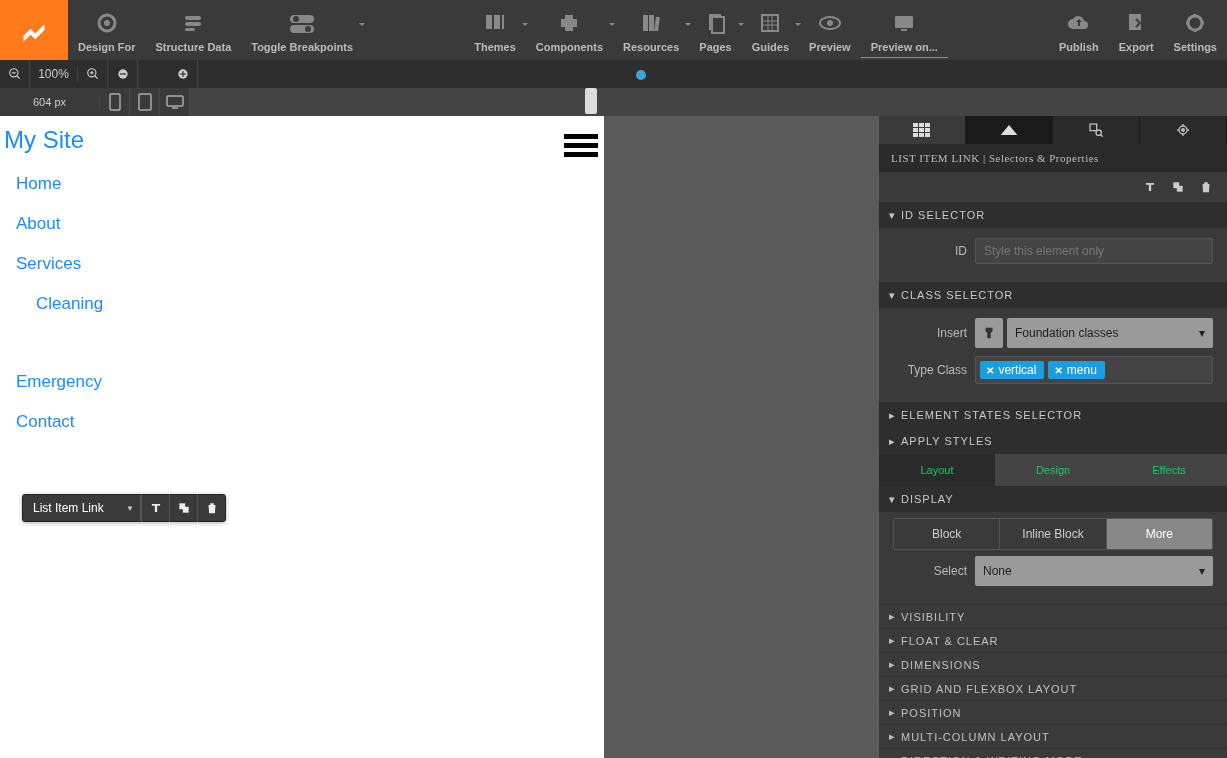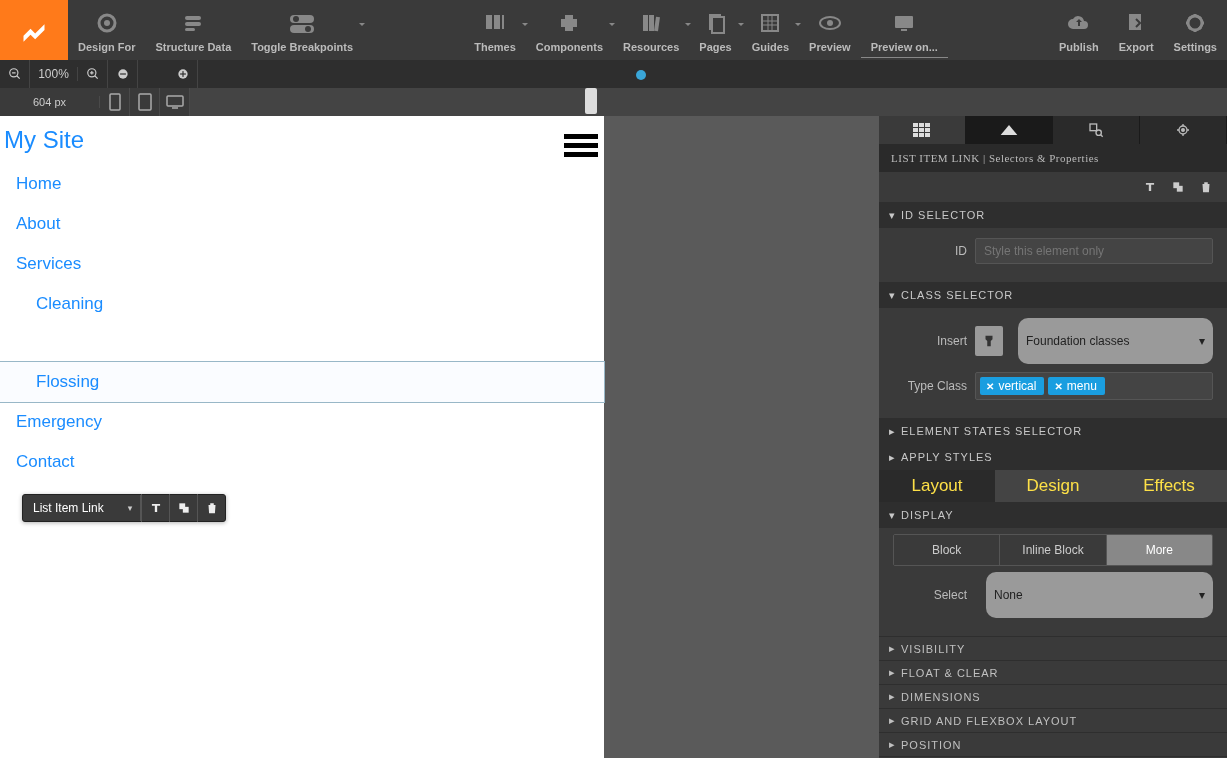--- a/index.html
+++ b/index.html
@@ -56,29 +56,29 @@
 .row-actions { display:flex; justify-content:flex-end; gap:14px; padding:8px 14px; }
 .row-actions .ic { cursor:pointer; }
 
 .sect-hd { height:26px; background:#2e2e2e; display:flex; align-items:center; padding:0 10px; font-size:11px; letter-spacing:1px; color:#c8c8c8; cursor:pointer; }
 .sect-hd .arw { width:12px; display:inline-block; }
 .sect-body { padding:10px 14px; }
 
 .frow { display:flex; align-items:center; margin-bottom:8px; }
 .frow label { width:74px; text-align:right; margin-right:8px; color:#bbb; font-size:12px; }
 .inp { flex:1; height:26px; background:#444; border:1px solid #555; color:#86efac; padding:0 8px; font-size:12px; border-radius:2px; }
-.select { flex:1; height:46px; background:#9a9a9a; color:#222; padding:0 8px; display:flex; align-items:center; justify-content:space-between; border-radius:10px; cursor:pointer;margin-left:11px; }
+.select { flex:1; height:30px; background:#9a9a9a; color:#222; padding:0 8px; display:flex; align-items:center; justify-content:space-between; border-radius:2px; cursor:pointer; }
 .stamp { width:28px; height:30px; background:#9a9a9a; border-radius:2px; display:flex; align-items:center; justify-content:center; margin-right:4px; }
 
 .chips { display:flex; gap:4px; flex:1; background:#444; border:1px solid #555; padding:4px; border-radius:2px; }
 .chip { background:#1a9ee0; color:#fff; font-size:12px; padding:2px 8px 2px 6px; border-radius:2px; display:flex; align-items:center; gap:4px; }
 .chip .x { font-weight:bold; cursor:pointer; font-size:10px; }
 
 .segtabs { display:flex; height:32px; }
-.segtab { flex:1; display:flex; align-items:center; justify-content:center; cursor:pointer; color:#fde047; font-size:17px; }
+.segtab { flex:1; display:flex; align-items:center; justify-content:center; cursor:pointer; color:#22c55e; font-size:11px; }
 .segtab.active { background:#2a2a2a; }
 .btnrow { display:flex; border:1px solid #555; border-radius:2px; overflow:hidden; margin:6px 14px; }
 .btnrow .b { flex:1; text-align:center; padding:8px 0; cursor:pointer; background:#3a3a3a; }
 .btnrow .b+.b { border-left:1px solid #555; }
 .btnrow .b.on { background:#888; color:#fff; }
 
 .accord { height:24px; background:#3a3a3a; display:flex; align-items:center; padding:0 10px; font-size:11px; letter-spacing:1px; color:#c0c0c0; border-top:1px solid #2e2e2e; cursor:pointer; }
 .accord .arw { width:12px; }
 svg { display:block; }
 </style>
@@ -295,23 +295,20 @@
           <span></span>
         </div>
 
       <div class="nav">
         <span class="lnk">Home</span>
         <span class="lnk">About</span>
         <span class="lnk">Services</span>
         <div class="sub">
           <span class="lnk">Cleaning</span>
           <div style="height:38px"></div>
-          <div class="sel-item">
-            <span class="lnk">Flossing</span>
-          </div>
         </div>
         <span class="lnk">Emergency</span>
         <span class="lnk">Contact</span>
       </div>
 
       <div class="mini-toolbar">
         <div class="lbl">List Item Link</div>
         <div class="mbtn">
             <svg width="14" height="14" viewBox="0 0 24 24" fill="#eee">
               <path d="M5 5h14v3h-5v11h-4V8H5z"></path>

